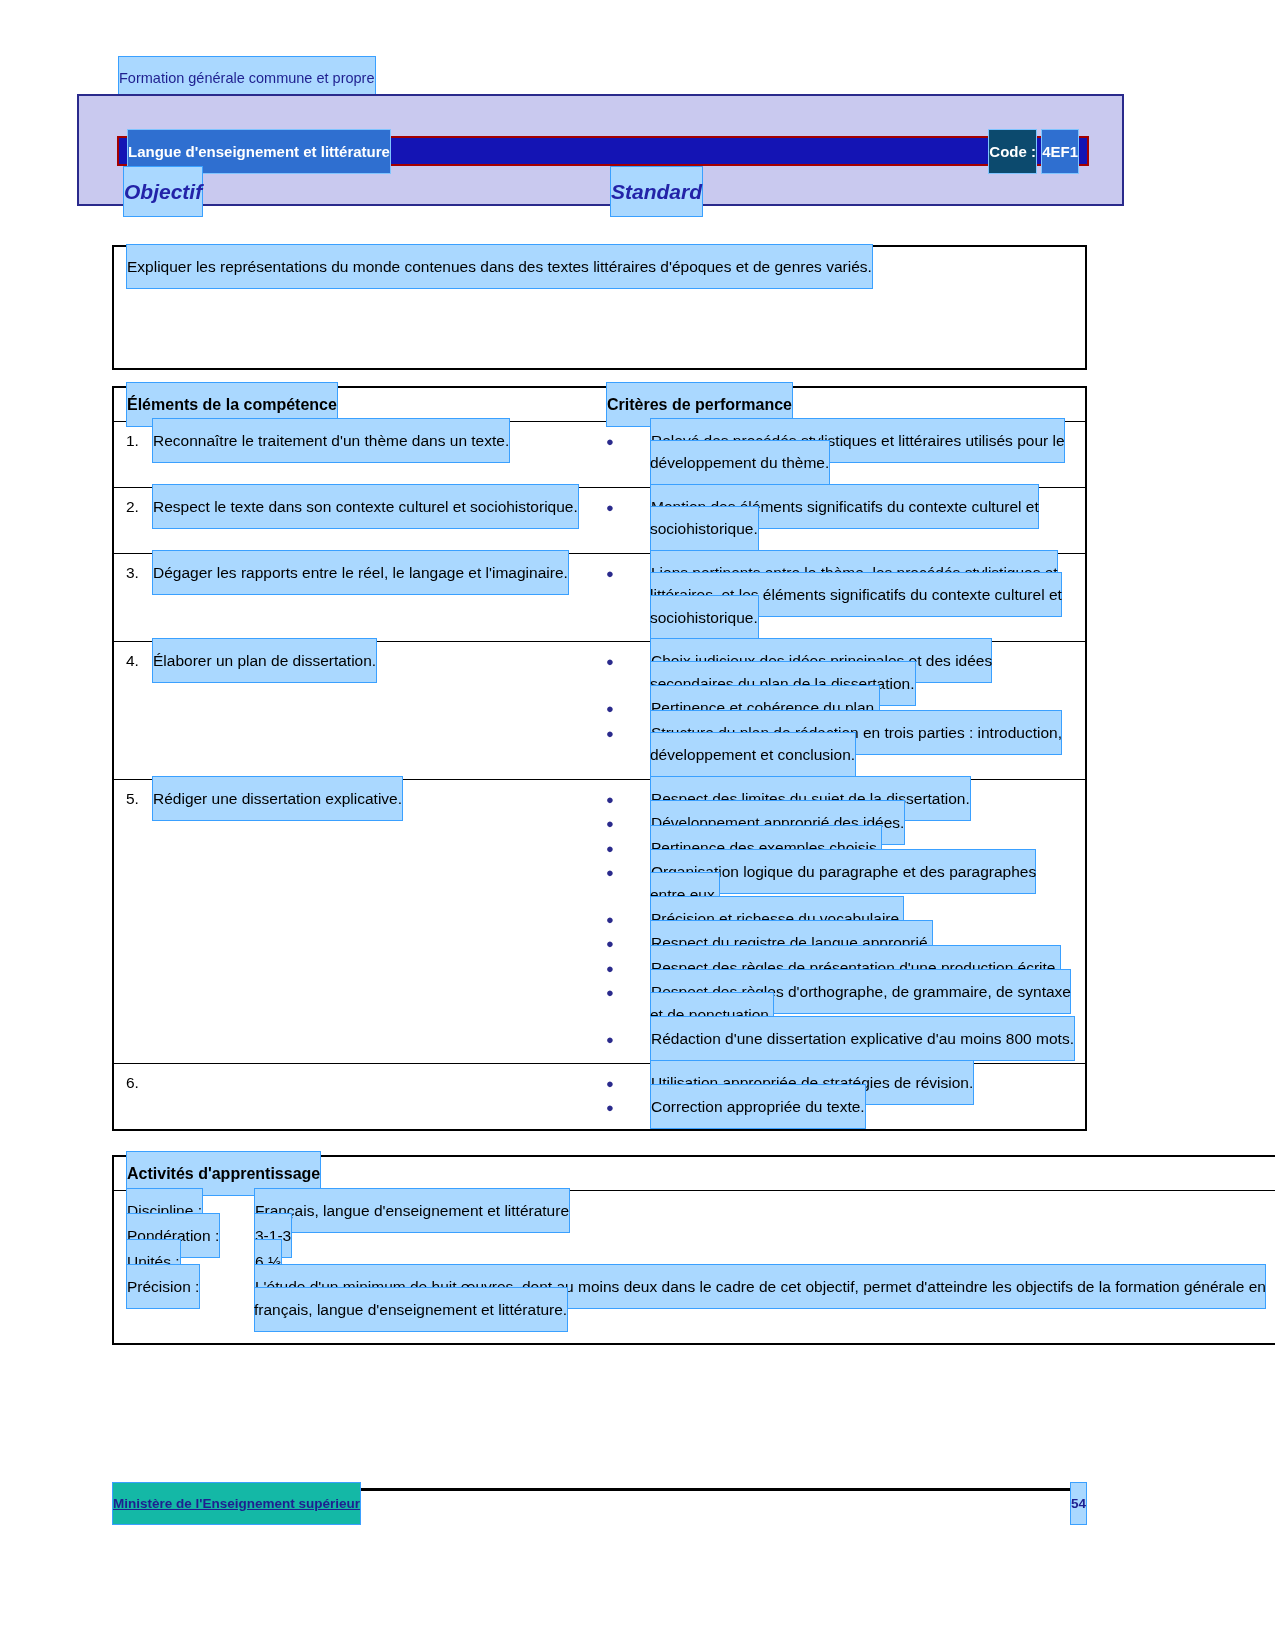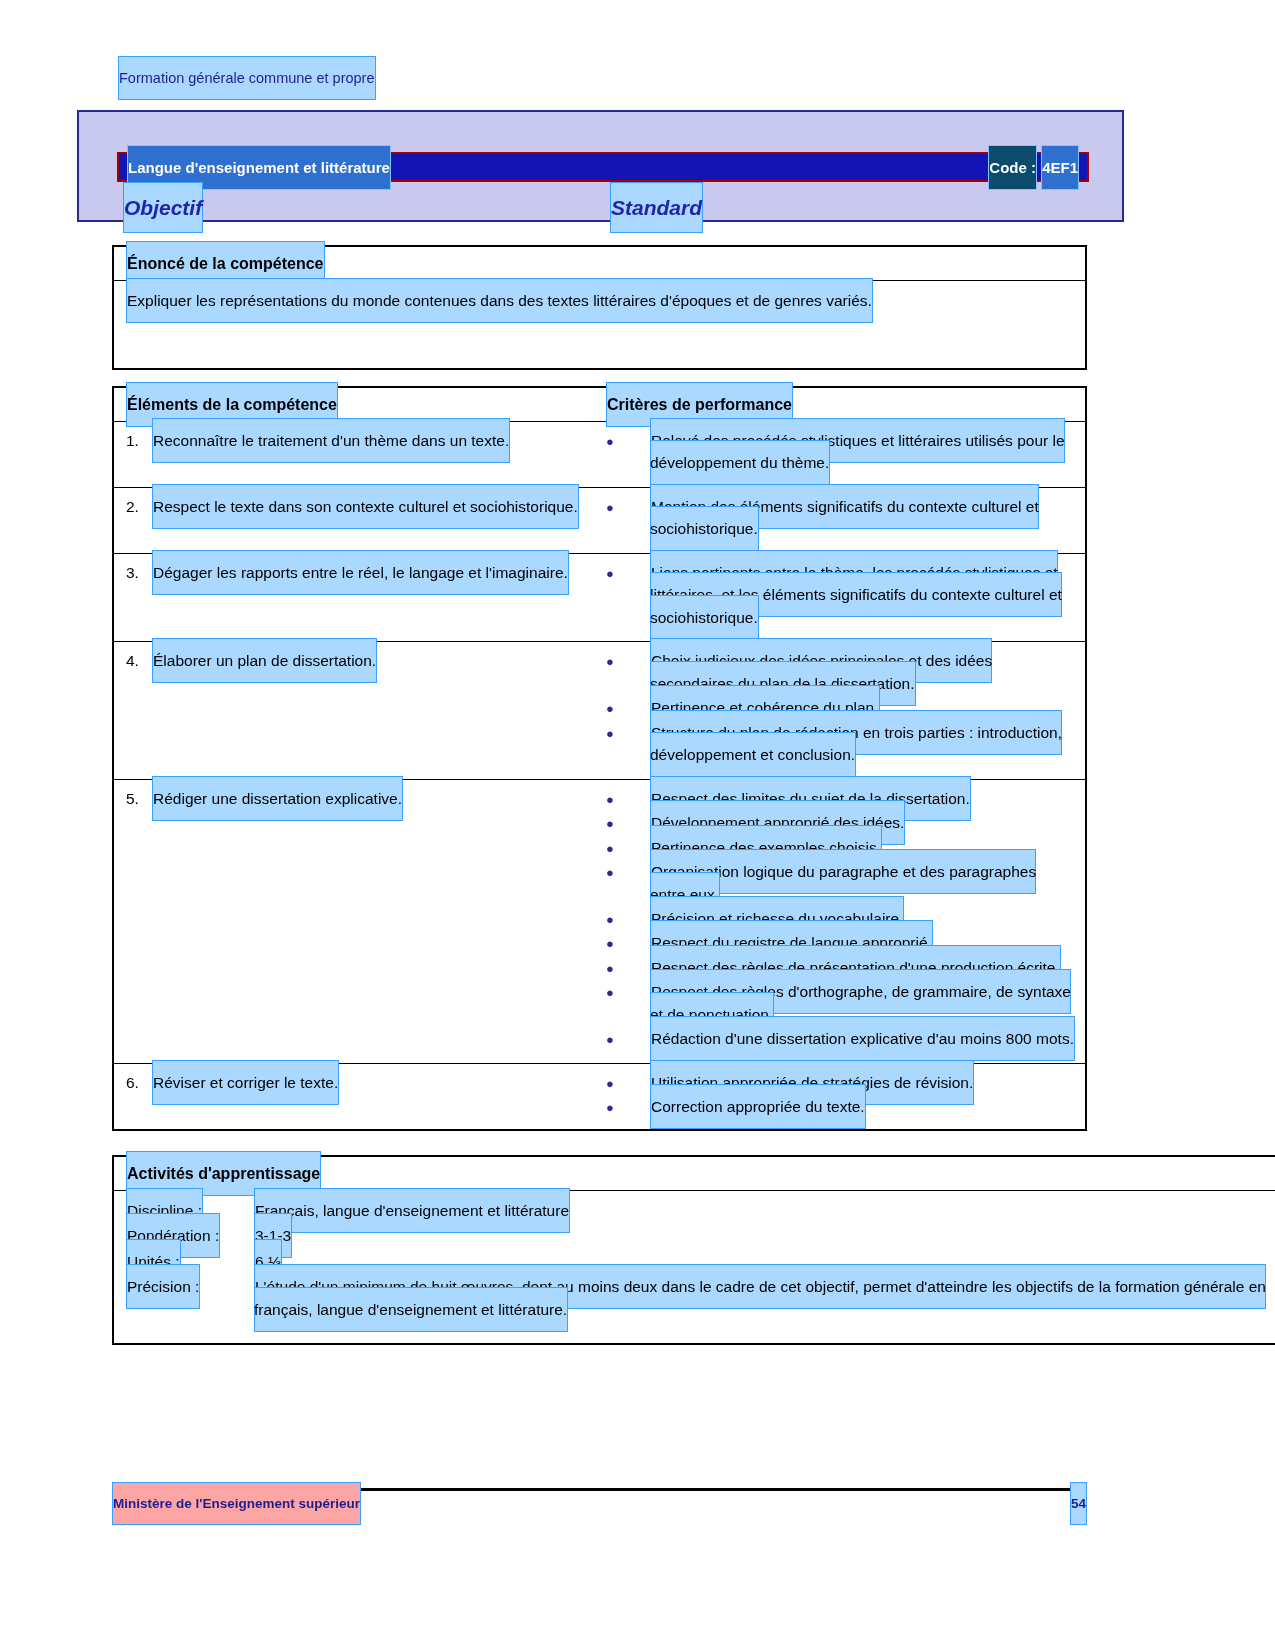--- a/index.html
+++ b/index.html
@@ -33,21 +33,21 @@
     position: absolute;
     left: 118px;
     top: 70px;
     font-size: 14.5px;
     color: #1f1f8f;
   }
 
   .title-band {
     position: absolute;
     left: 77px;
-    top: 110px;
+    top: 94px;
     width: 1047px;
     height: 112px;
     background: #c9c9ef;
     border: 2px solid #2a2a8c;
     box-sizing: border-box;
   }
   .code-bar {
     position: absolute;
     left: 38px;
     top: 40px;
@@ -208,23 +208,20 @@
     </div>
     <div class="obj-std">
       <span class="hl">Objectif</span>
       <span class="std">
         <span class="hl">Standard</span>
       </span>
     </div>
   </div>
 
   <div class="box" id="enonce-box">
-    <div class="box-hdr">
-      <span class="hl">Énoncé de la compétence</span>
-    </div>
     <div class="box-body">
       <span class="hl">Expliquer les représentations du monde contenues dans des textes littéraires d'époques et de genres variés.</span>
     </div>
   </div>
 
   <div class="box" id="comp-box">
     <div class="hdr-two">
       <div class="c1">
         <span class="hl">Éléments de la compétence</span>
       </div>
@@ -329,21 +326,20 @@
             </div>
             <div class="crit">
               <div class="bullet">●</div>
               <div class="crit-txt"><span class="hl">Rédaction d'une dissertation explicative d'au moins 800 mots.</span></div>
             </div>
           </div>
         </div>
         <div class="row">
           <div class="cell-left">
             <div class="num">6.</div>
-            <div><span class="hl">Réviser et corriger le texte.</span></div>
           </div>
           <div class="cell-right">
             <div class="crit">
               <div class="bullet">●</div>
               <div class="crit-txt"><span class="hl">Utilisation appropriée de stratégies de révision.</span></div>
             </div>
             <div class="crit">
               <div class="bullet">●</div>
               <div class="crit-txt"><span class="hl">Correction appropriée du texte.</span></div>
             </div>
@@ -371,19 +367,19 @@
         </div>
         <div class="act-line">
           <div class="act-label"><span class="hl">Précision :</span></div>
           <div class="act-val"><span class="hl">L'étude d'un minimum de huit œuvres, dont au moins deux dans le cadre de cet objectif, permet d'atteindre les objectifs de la formation générale en français, langue d'enseignement et littérature.</span></div>
         </div>
       </div>
   </div>
 
   <div class="footer-rule"></div>
   <div class="footer">
-    <span class="hl" style="background:#fca5a5;">Ministère de l'Enseignement supérieur</span>
+    <span class="hl" style="background:#14b8a6;text-decoration:underline;">Ministère de l'Enseignement supérieur</span>
     <span class="pg">
       <span class="hl">54</span>
     </span>
   </div>
 
 </div>
 
 </body></html>

